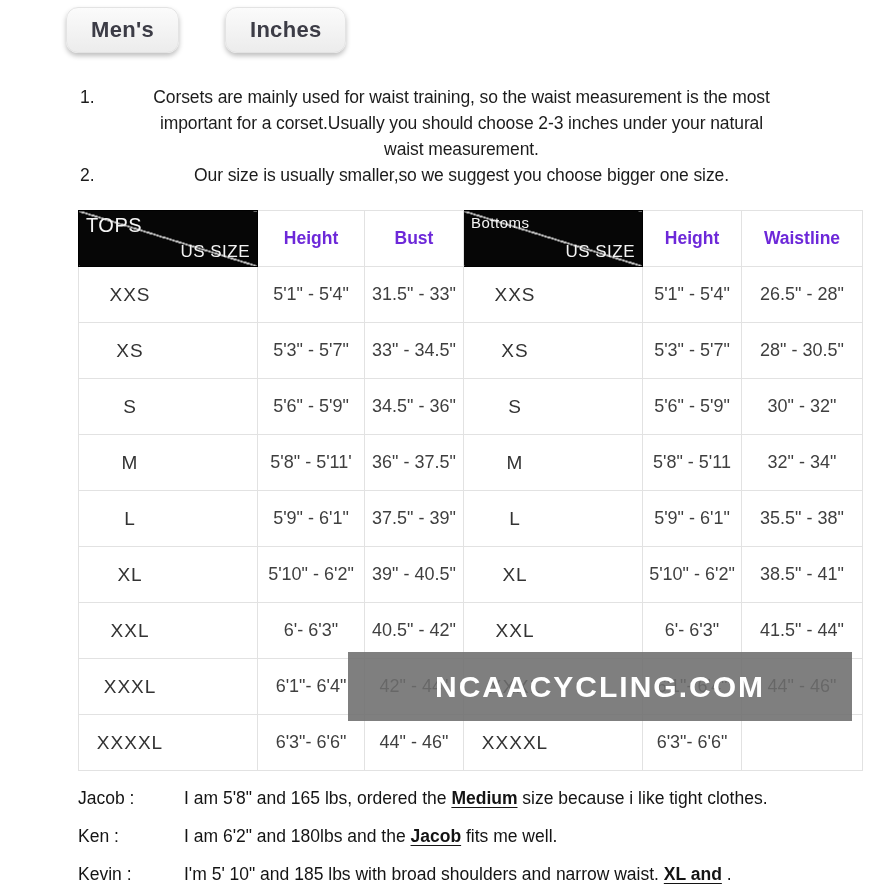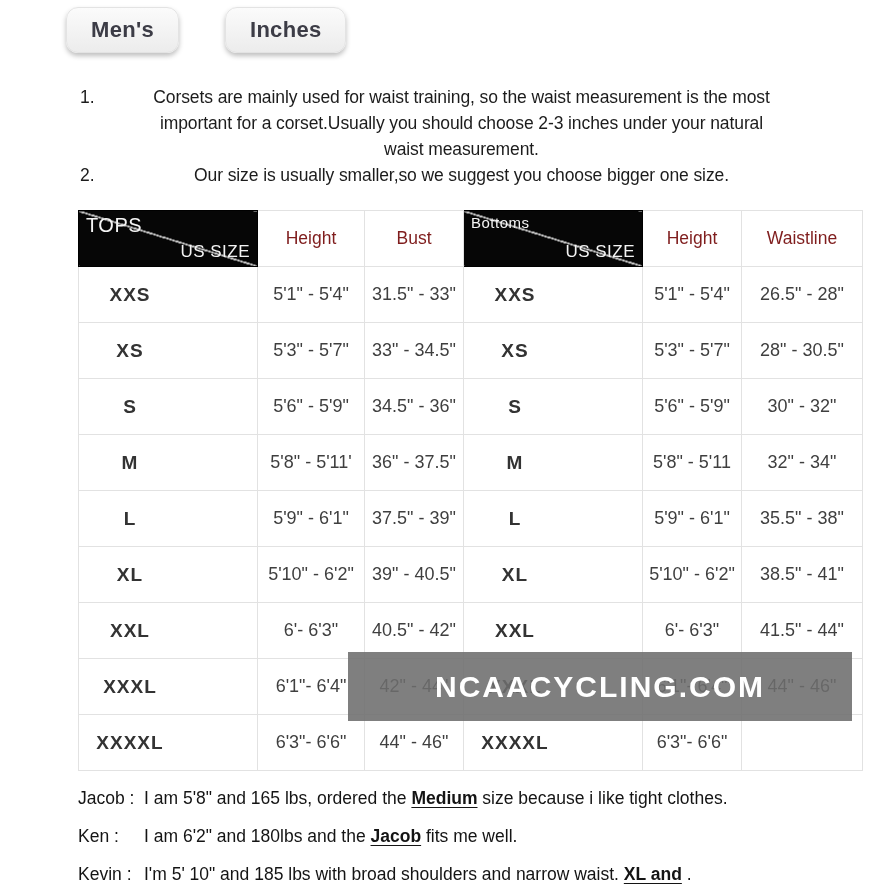--- a/index.html
+++ b/index.html
@@ -67,22 +67,22 @@
     text-align: center;
     vertical-align: middle;
     height: 56px;
     font-size: 18px;
     color: #3f3f3f;
     white-space: nowrap;
     overflow: hidden;
   }
   .size-table th.plain-head {
     font-size: 17.5px;
-    font-weight: normal;
-    color: #7f1d1d;
+    font-weight: bold;
+    color: #6d28d9;
     background: #ffffff;
   }
   .corner-cell {
     position: relative;
     background:
       linear-gradient(to right top, #060606 49.3%, #c9c9c9 49.3%, #c9c9c9 50.9%, #060606 50.9%);
     border: 1px solid #000 !important;
   }
   .corner-tl {
     position: absolute;
@@ -94,21 +94,21 @@
   }
   .corner-br {
     position: absolute;
     bottom: 4px; right: 7px;
     color: #f4f4f4;
     font-size: 17px;
     font-weight: normal;
     letter-spacing: 0.5px;
     margin-top: 16px;
   }
-  td.size-label { font-size: 19px; color: #333; padding-right: 76px; letter-spacing: 1px; font-weight: bold; }
+  td.size-label { font-size: 19px; color: #333; padding-right: 76px; letter-spacing: 1px; }
 
   
   .watermark {
     position: absolute;
     left: 348px;
     top: 652px;
     width: 504px;
     height: 69px;
     background: rgba(109,109,109,0.88);
     display: flex;
@@ -123,21 +123,21 @@
 
   
   .testimonials {
     position: absolute;
     top: 788px;
     left: 78px;
     width: 800px;
     font-size: 17.5px;
     color: #141414;
   }
-  .testimonial { display: flex; margin-bottom: 18px; line-height: 20px; white-space: nowrap; }
+  .testimonial { display: flex; margin-bottom: 18px; line-height: 20px; white-space: nowrap; gap: 40px; }
   .t-name { width: 66px; flex: 0 0 66px; }
   .t-highlight { font-weight: bold; text-decoration: underline; text-underline-offset: 3px; }
 </style>
 </head>
 <body>
 
 <div class="page">
 
   <div class="buttons-row">
     <button class="pill-button">Men's</button>

